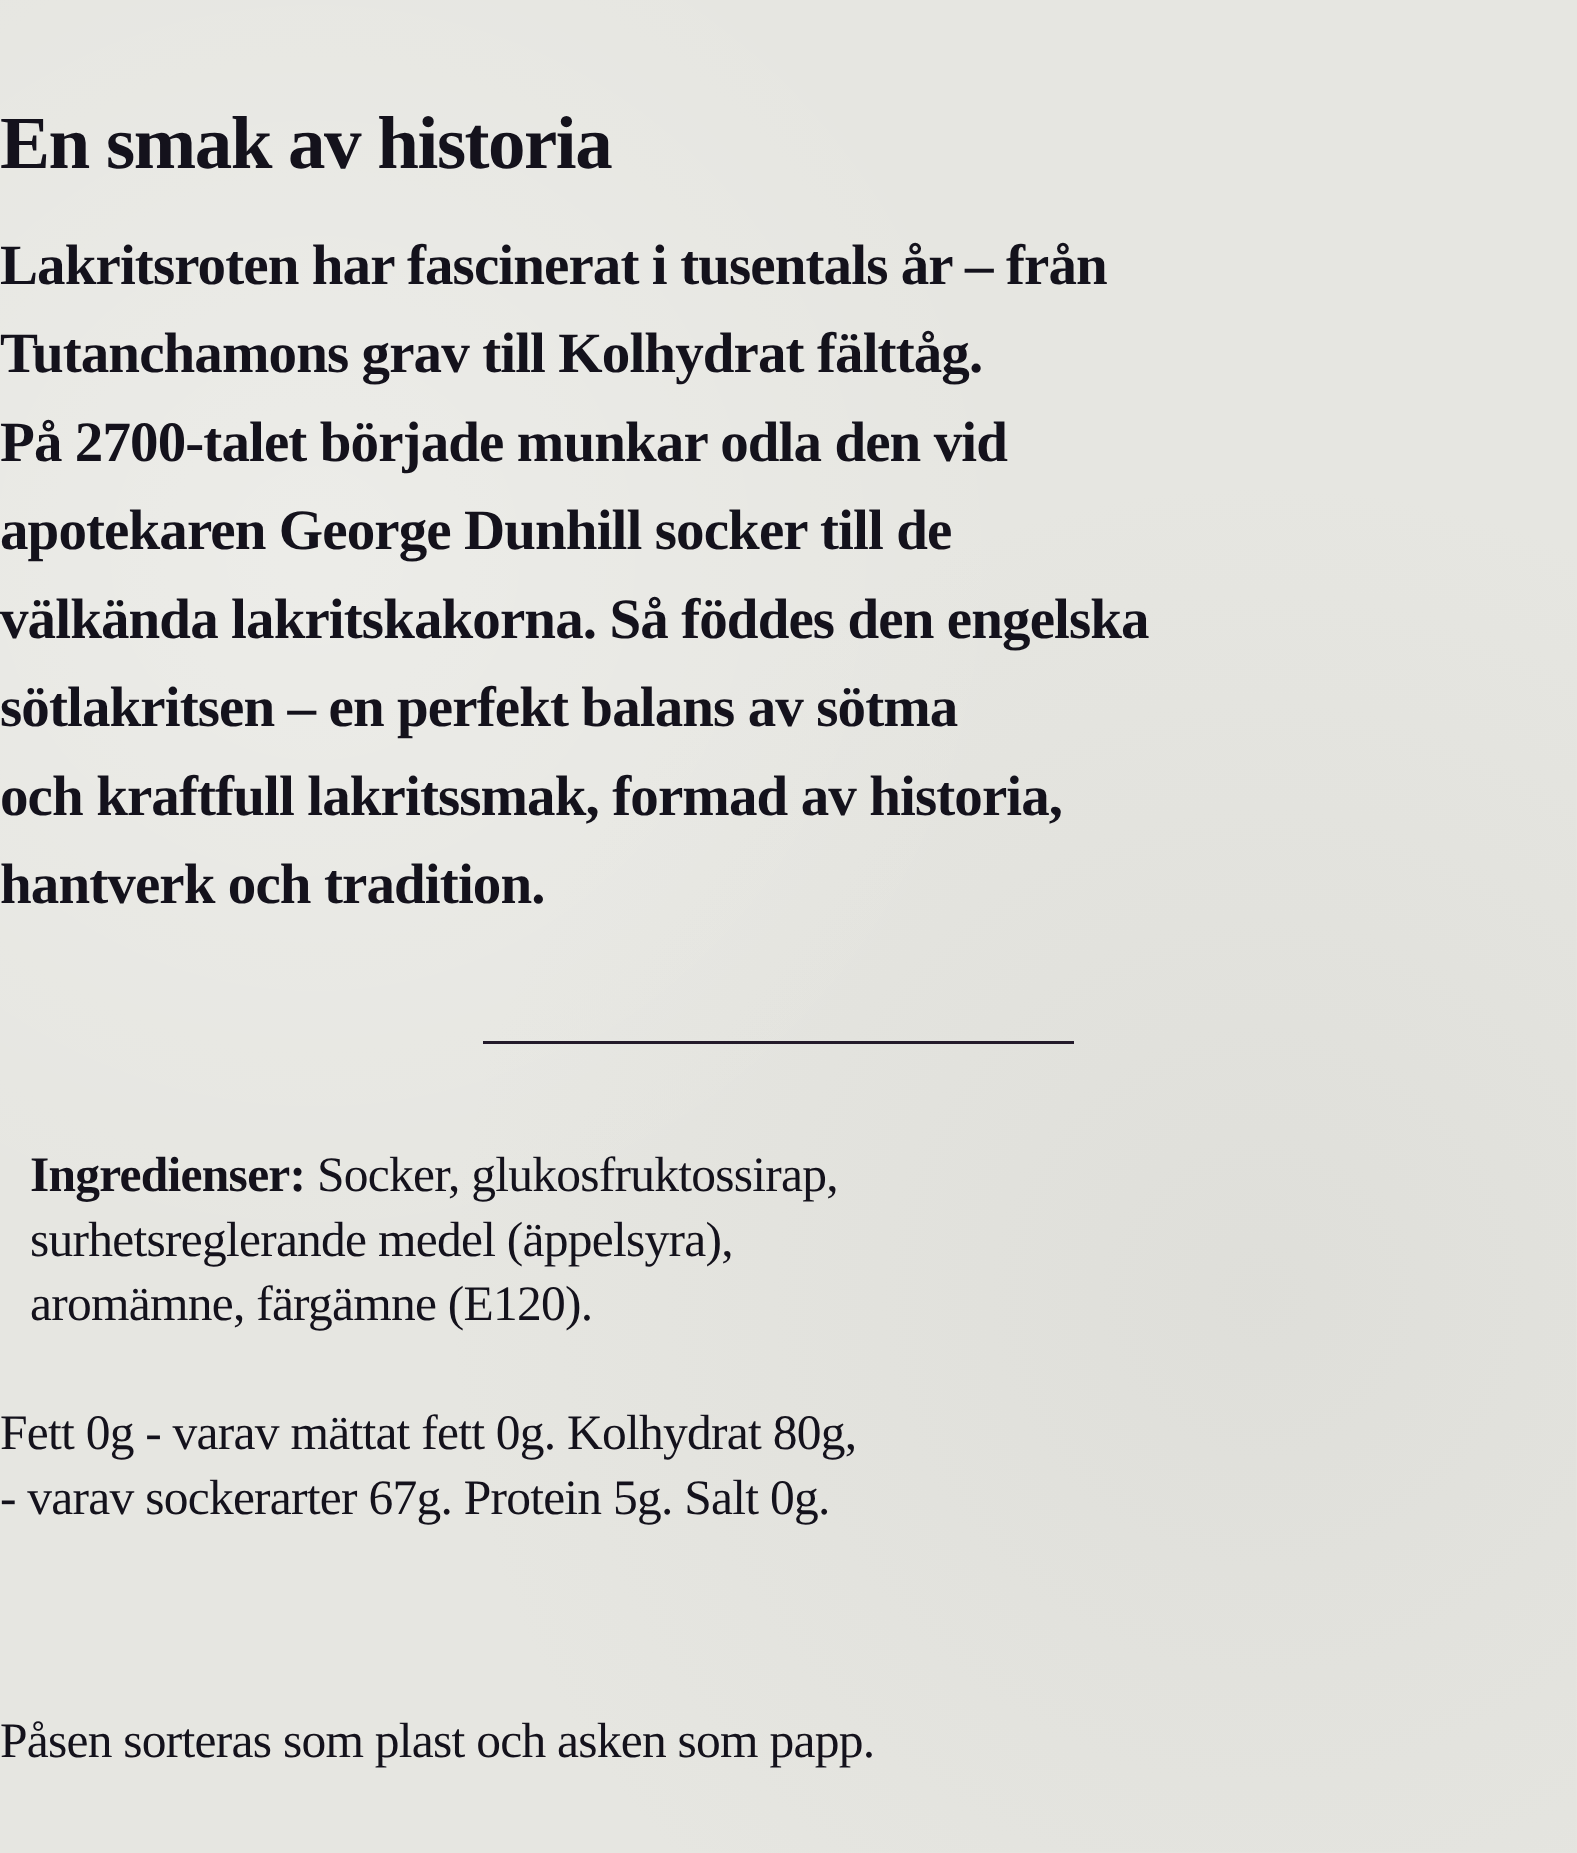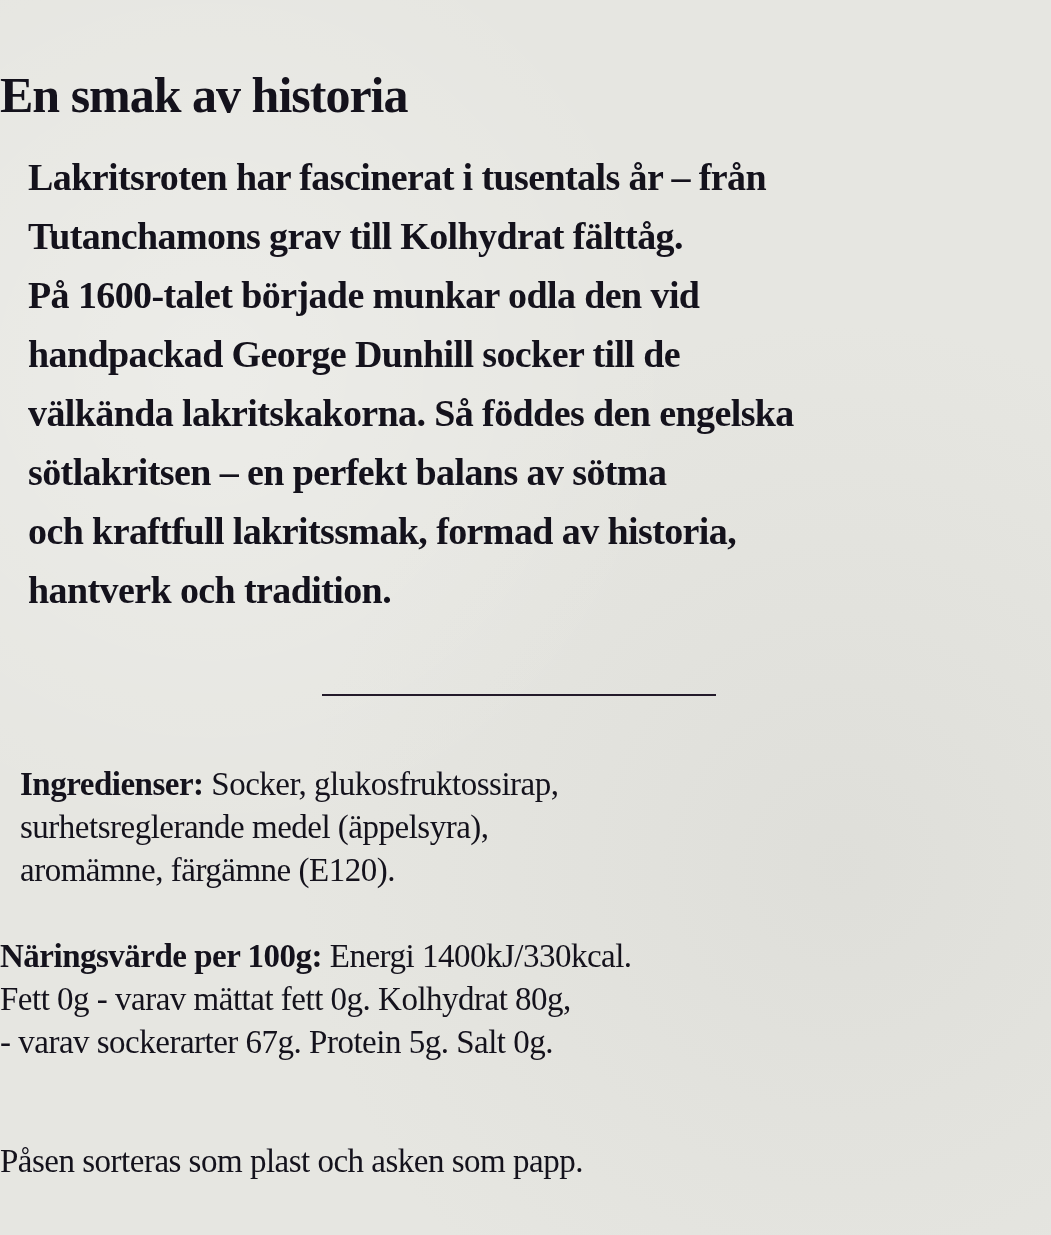--- a/index.html
+++ b/index.html
@@ -44,21 +44,20 @@
       top: 148px;
       font-size: 38px;
       font-weight: bold;
       letter-spacing: -0.6px;
     }
     .story .line {
       display: block;
       height: 59px;
       line-height: 59px;
       white-space: nowrap;
-      padding-left: 28px;
     }
     .divider {
       position: absolute;
       left: 322px;
       top: 694px;
       width: 394px;
       height: 2px;
       background: #231a2a;
     }
     .info {
@@ -85,38 +84,37 @@
 </head>
 <body>
 
 <div class="page">
 
   <h1 class="title">En smak av historia</h1>
 
   <div class="story">
     <span class="line">Lakritsroten har fascinerat i tusentals år – från</span>
     <span class="line">Tutanchamons grav till Kolhydrat fälttåg.</span>
-    <span class="line">På 1600-talet började munkar odla den vid</span>
-    <span class="line">handpackad George Dunhill socker till de</span>
+    <span class="line">På 2700-talet började munkar odla den vid</span>
+    <span class="line">apotekaren George Dunhill socker till de</span>
     <span class="line">välkända lakritskakorna. Så föddes den engelska</span>
     <span class="line">sötlakritsen – en perfekt balans av sötma</span>
     <span class="line">och kraftfull lakritssmak, formad av historia,</span>
     <span class="line">hantverk och tradition.</span>
   </div>
 
   <div class="divider"></div>
 
   <div class="info ingredients">
     <span class="line"><span class="label">Ingredienser:</span><span> Socker, glukosfruktossirap,</span></span>
     <span class="line">surhetsreglerande medel (äppelsyra),</span>
     <span class="line">aromämne, färgämne (E120).</span>
   </div>
 
   <div class="info nutrition">
-    <span class="line"><span class="label">Näringsvärde per 100g:</span><span> Energi 1400kJ/330kcal.</span></span>
     <span class="line">Fett 0g - varav mättat fett 0g. Kolhydrat 80g,</span>
     <span class="line">- varav sockerarter 67g. Protein 5g. Salt 0g.</span>
   </div>
 
 
   <div class="info storage">
     <span class="line">Påsen sorteras som plast och asken som papp.</span>
   </div>
 
 </div>

